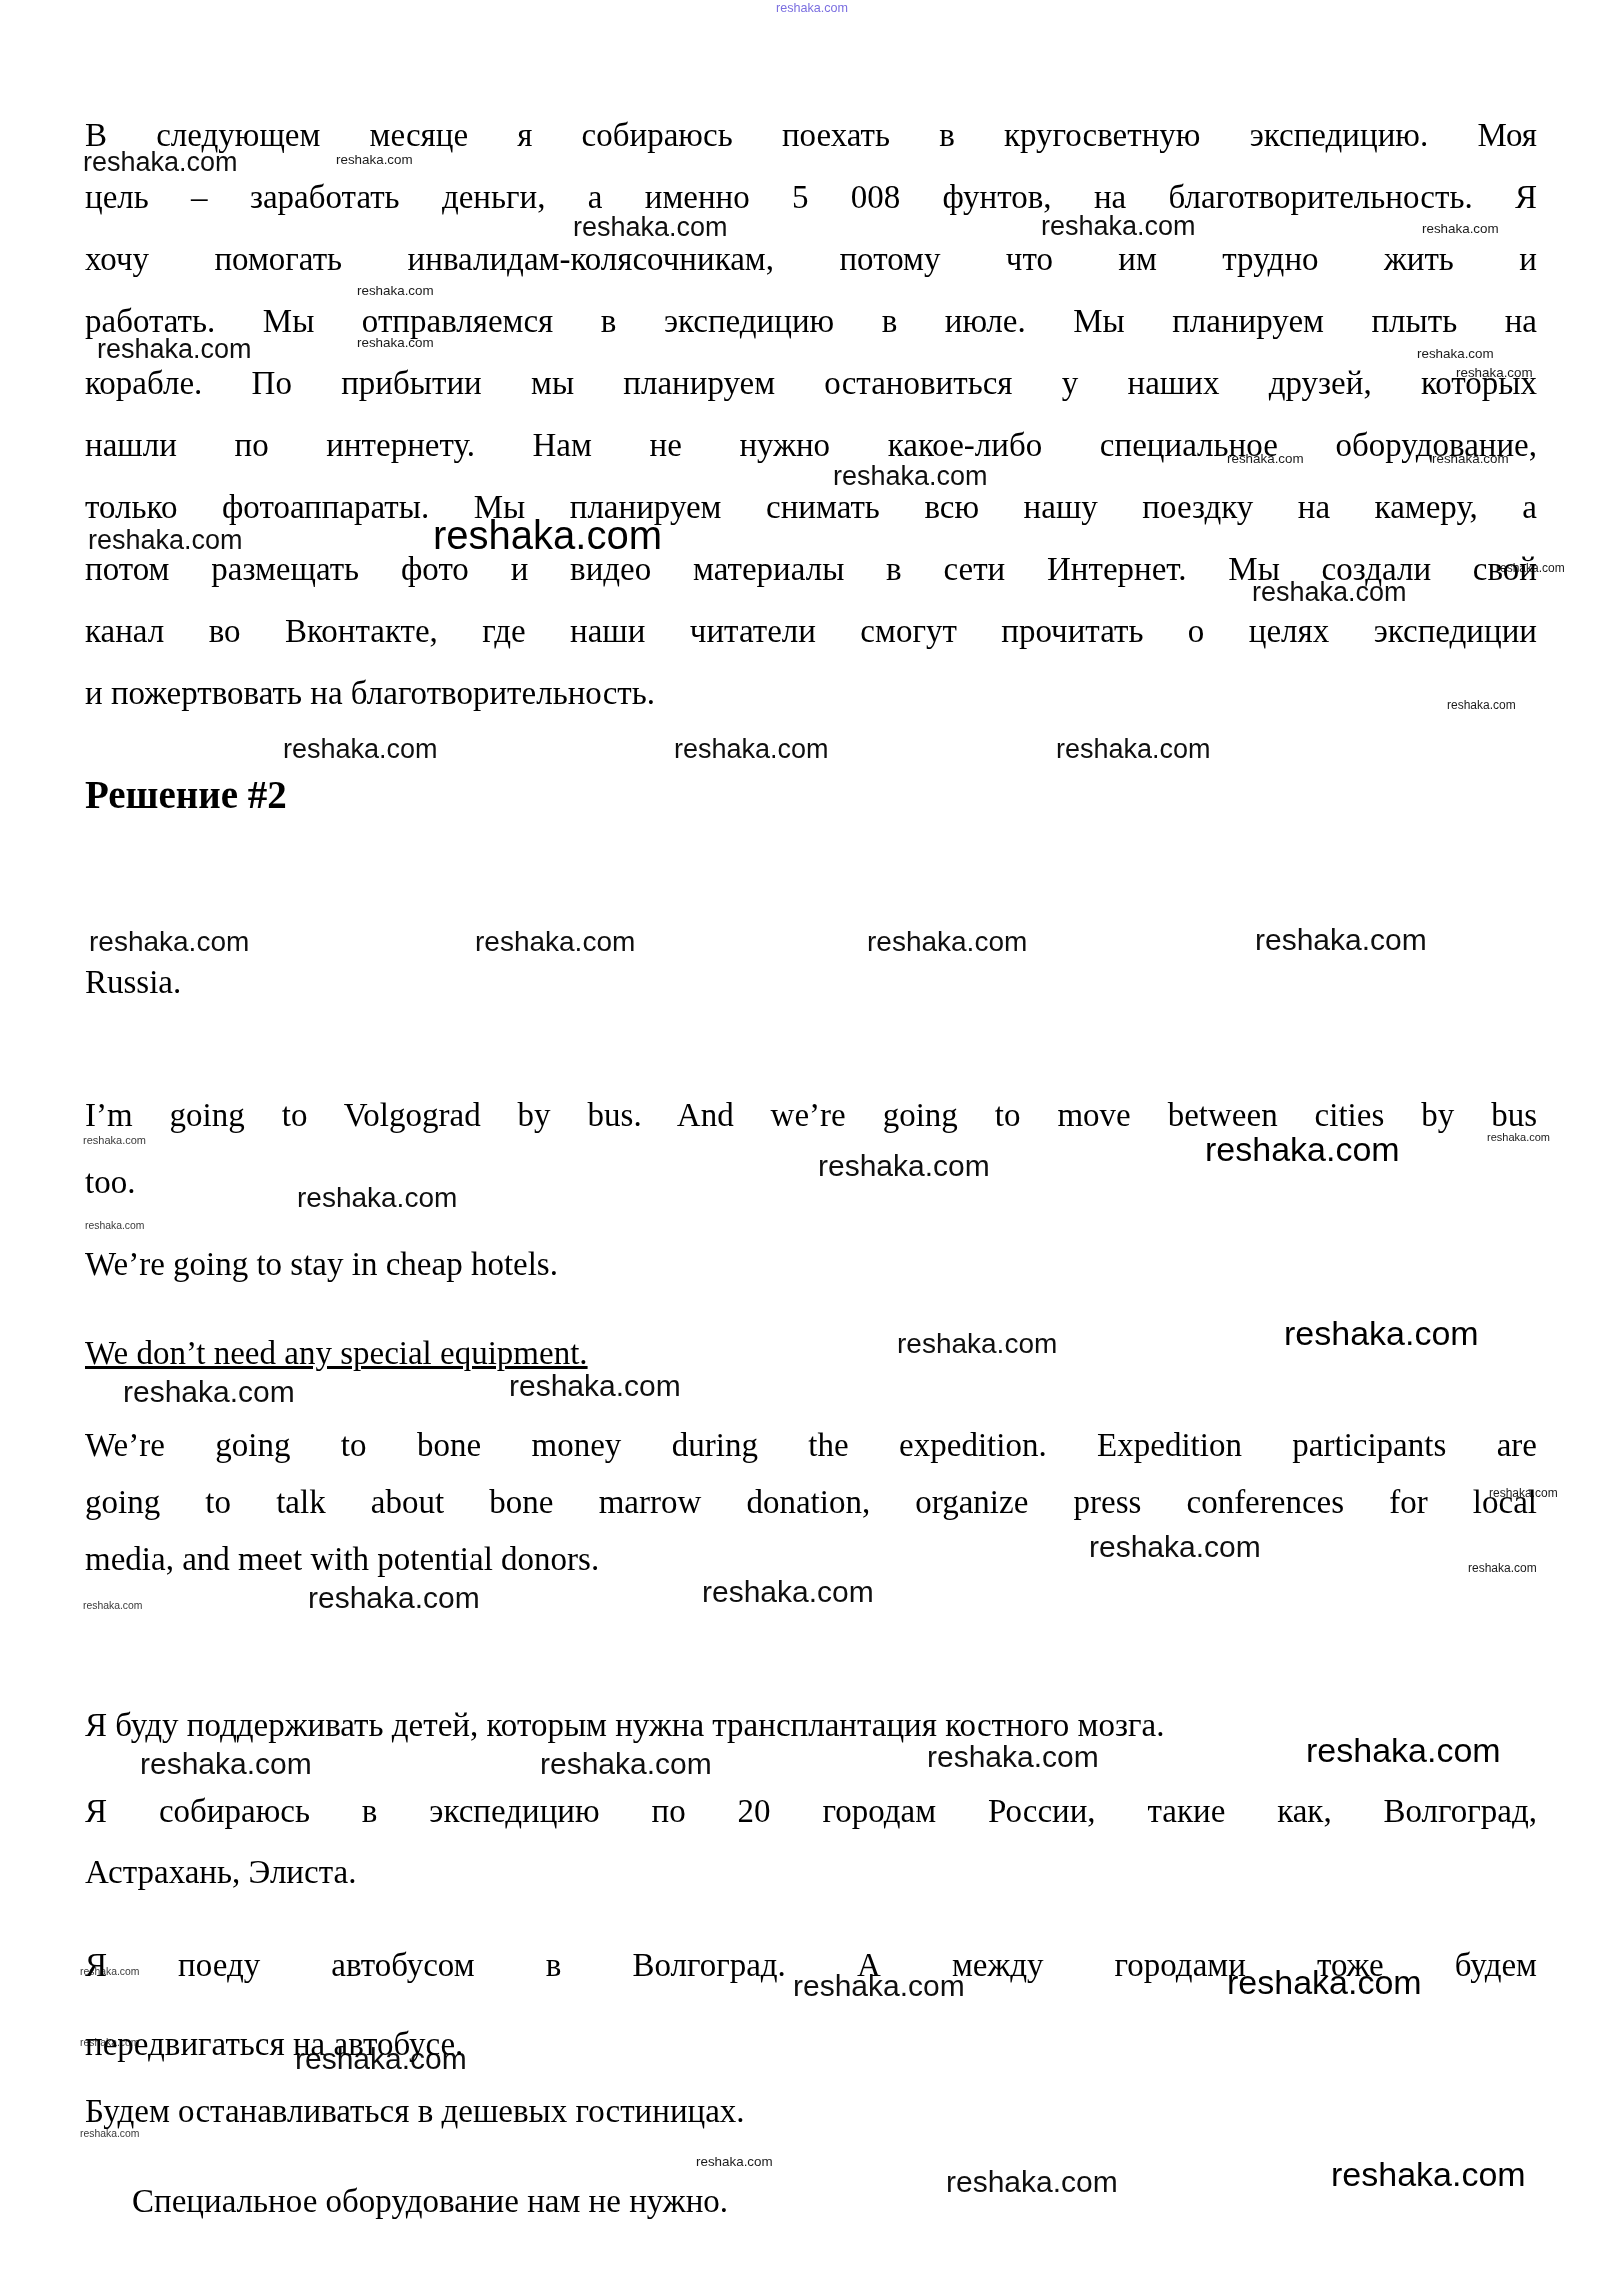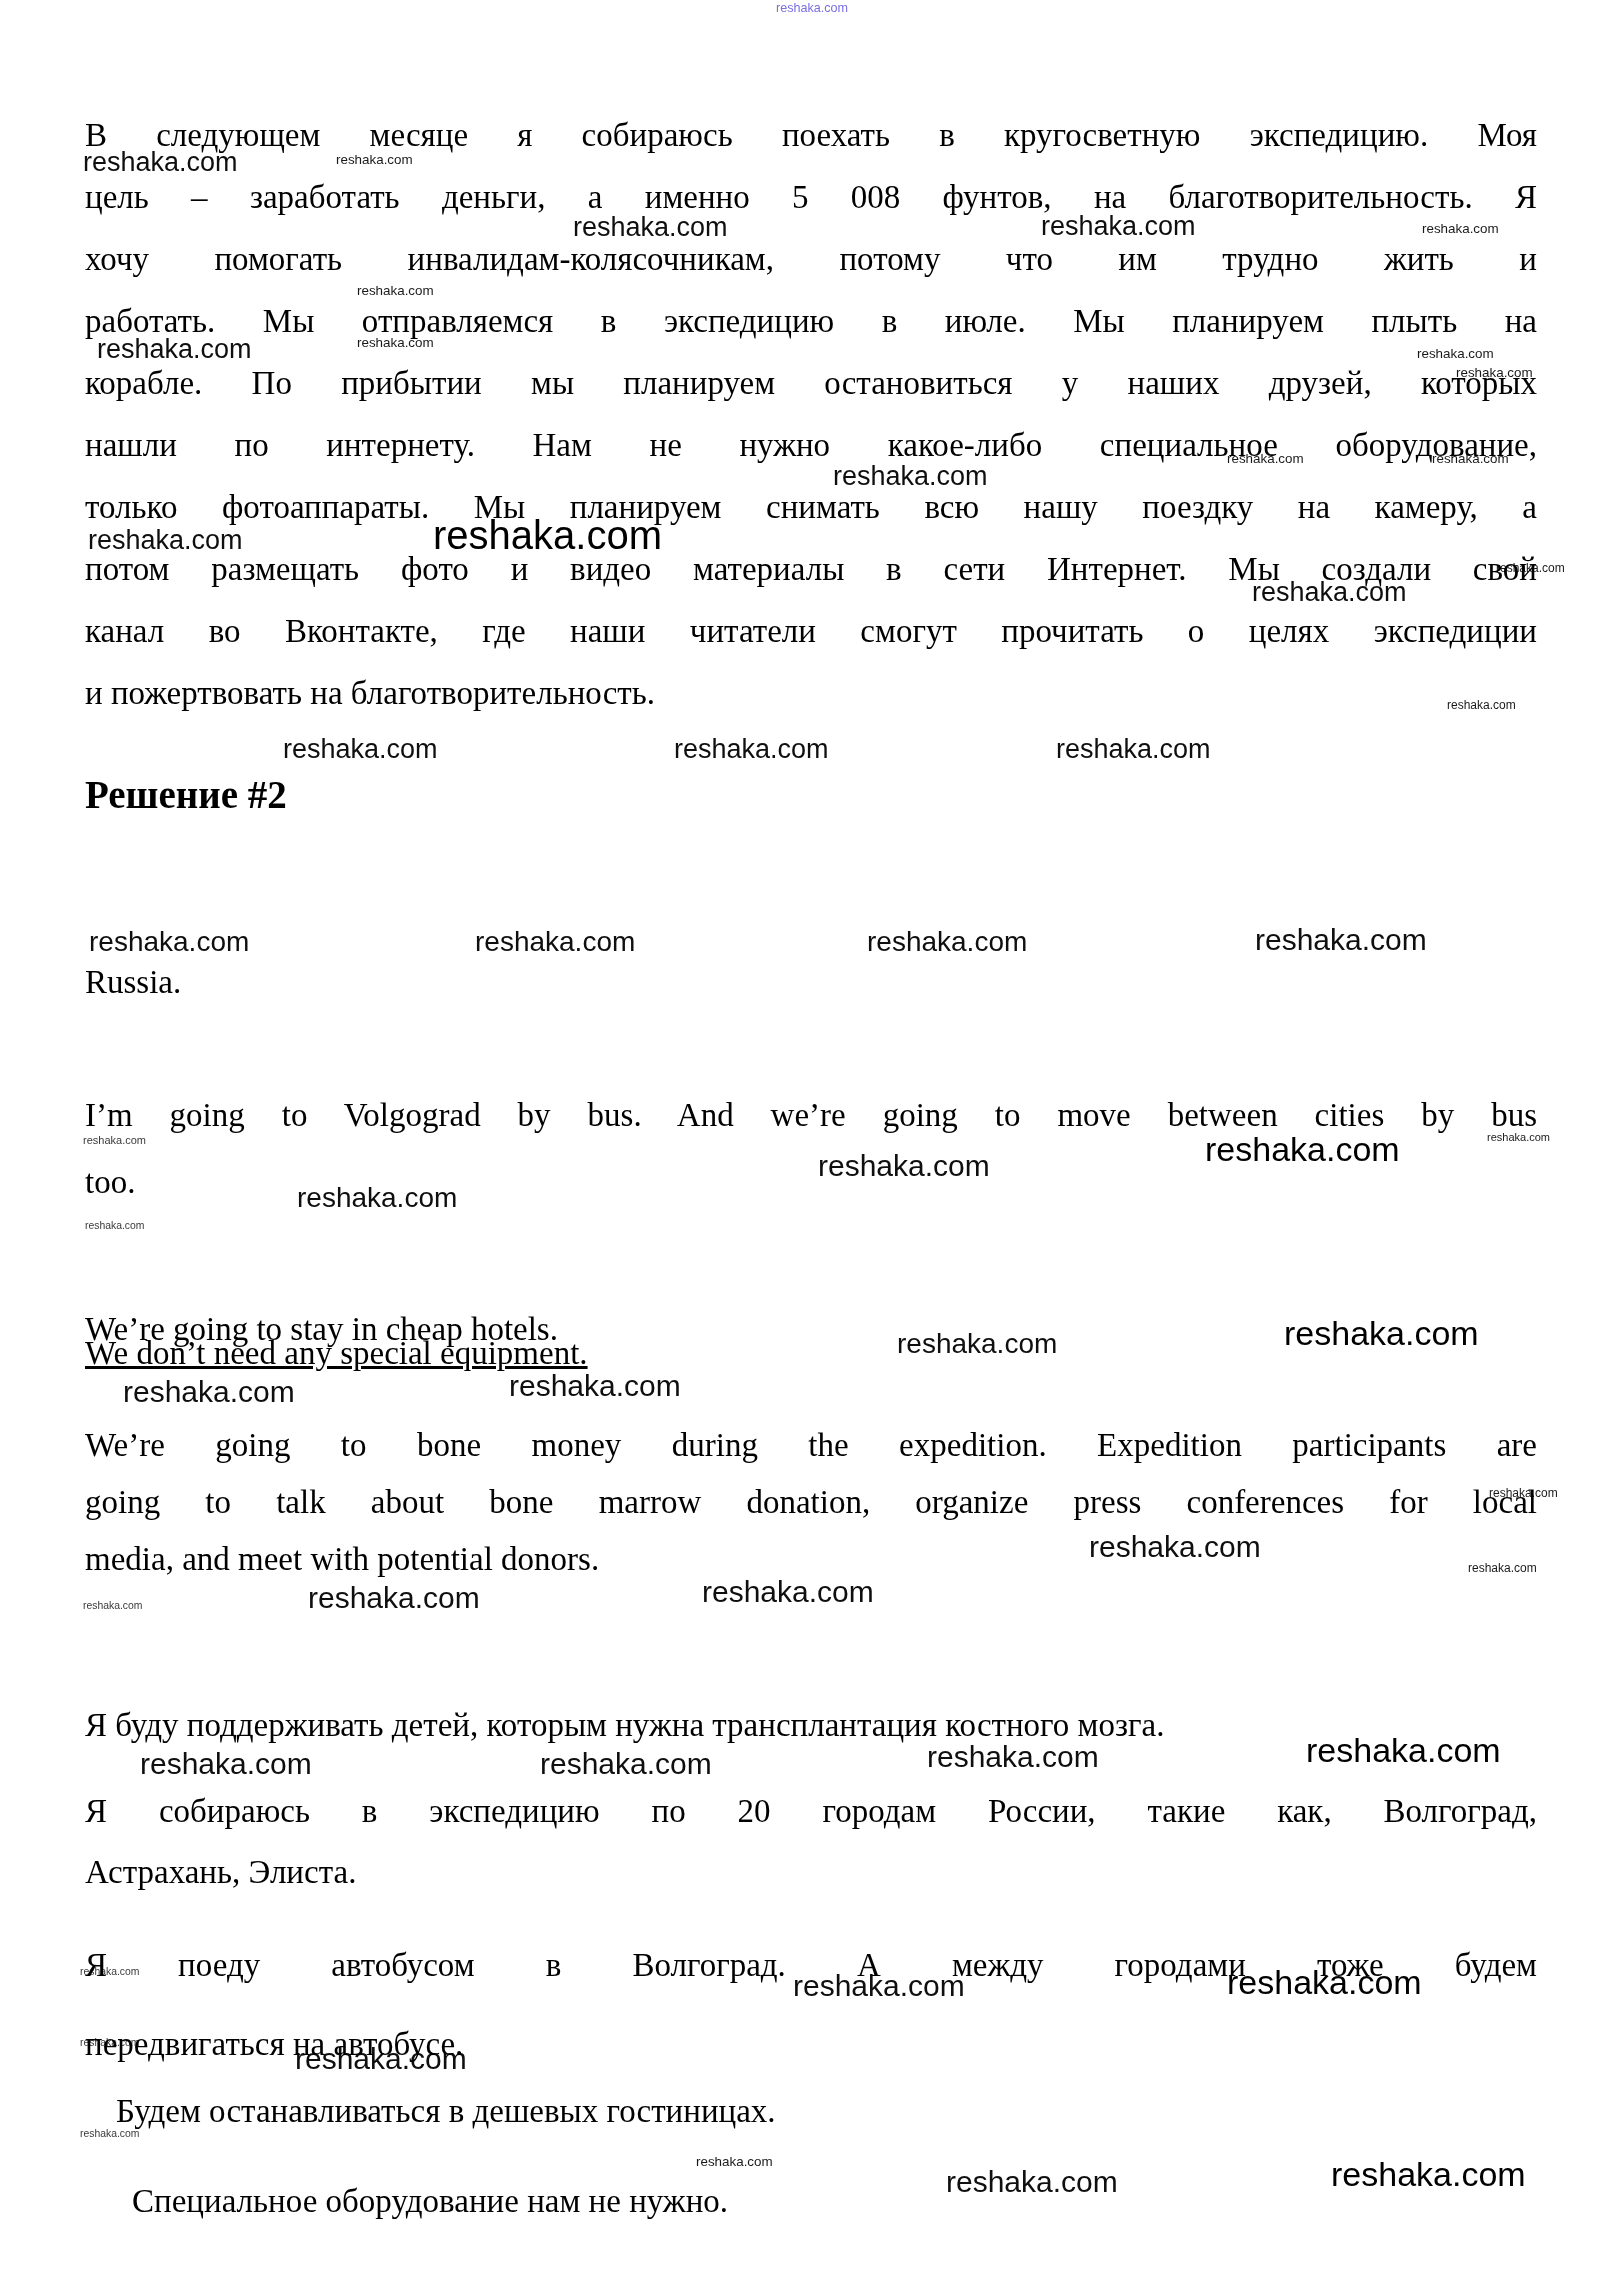--- a/index.html
+++ b/index.html
@@ -6,27 +6,27 @@
   .page{position:relative;width:1622px;height:2284px;background:#ffffff;overflow:hidden;
         font-family:"Liberation Serif", serif;color:#000;}
   .blk{position:absolute;left:85px;width:1452px;font-size:33px;}
   .ln{text-align:justify;text-align-last:justify;}
   .ln-last{text-align:left;text-align-last:left;}
   #p1{top:104px;line-height:62px;}
   #h2{top:772px;font-size:39px;font-weight:bold;}
   #e1{top:855px;line-height:59px;}
   #e2{top:952px;line-height:61px;}
   #e3{top:1082px;line-height:67px;}
-  #e4{top:1300px;line-height:59px;}
+  #e4{top:1235px;line-height:59px;}
   #e5{top:1324px;line-height:59px;text-decoration:underline;}
   #e6{top:1417px;line-height:57px;}
   #r1{top:1696px;line-height:59px;}
   #r2{top:1781px;line-height:61px;}
   #r3{top:1926px;line-height:79px;}
-  #r4{top:2082px;line-height:59px;margin-left:31px;}
+  #r4{top:2082px;line-height:59px;}
   #r5{top:2172px;line-height:59px;margin-left:47px;}
   .wm{position:absolute;font-family:"Liberation Sans", sans-serif;line-height:1;white-space:nowrap;}
   .wm-purple{color:#7b6fe0;}
   .wm-tiny{color:#3a3a3a;}
   .wm-sm{color:#1a1a1a;}
   .wm-md{color:#0f0f0f;}
   .wm-lg{color:#000000;font-weight:500;}
 </style>
 </head>
 <body>

